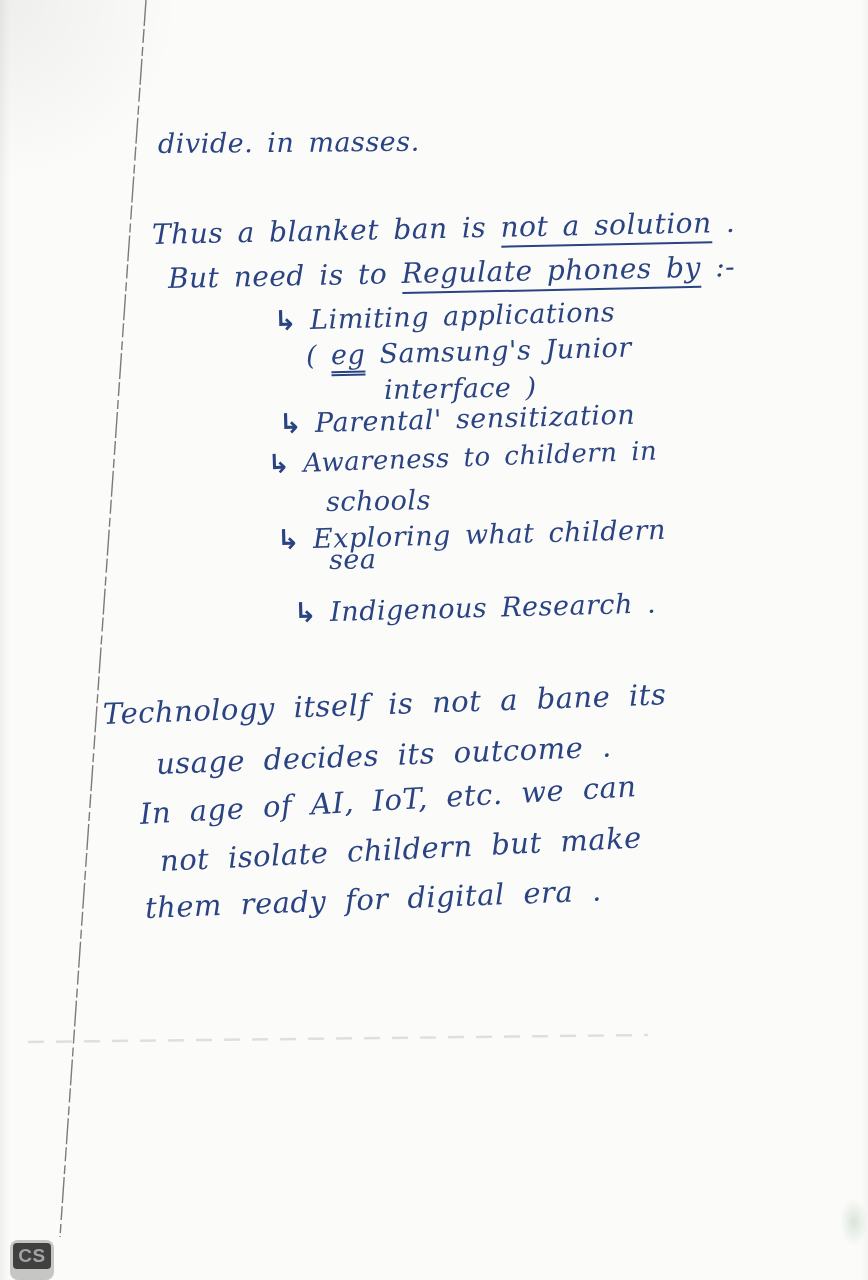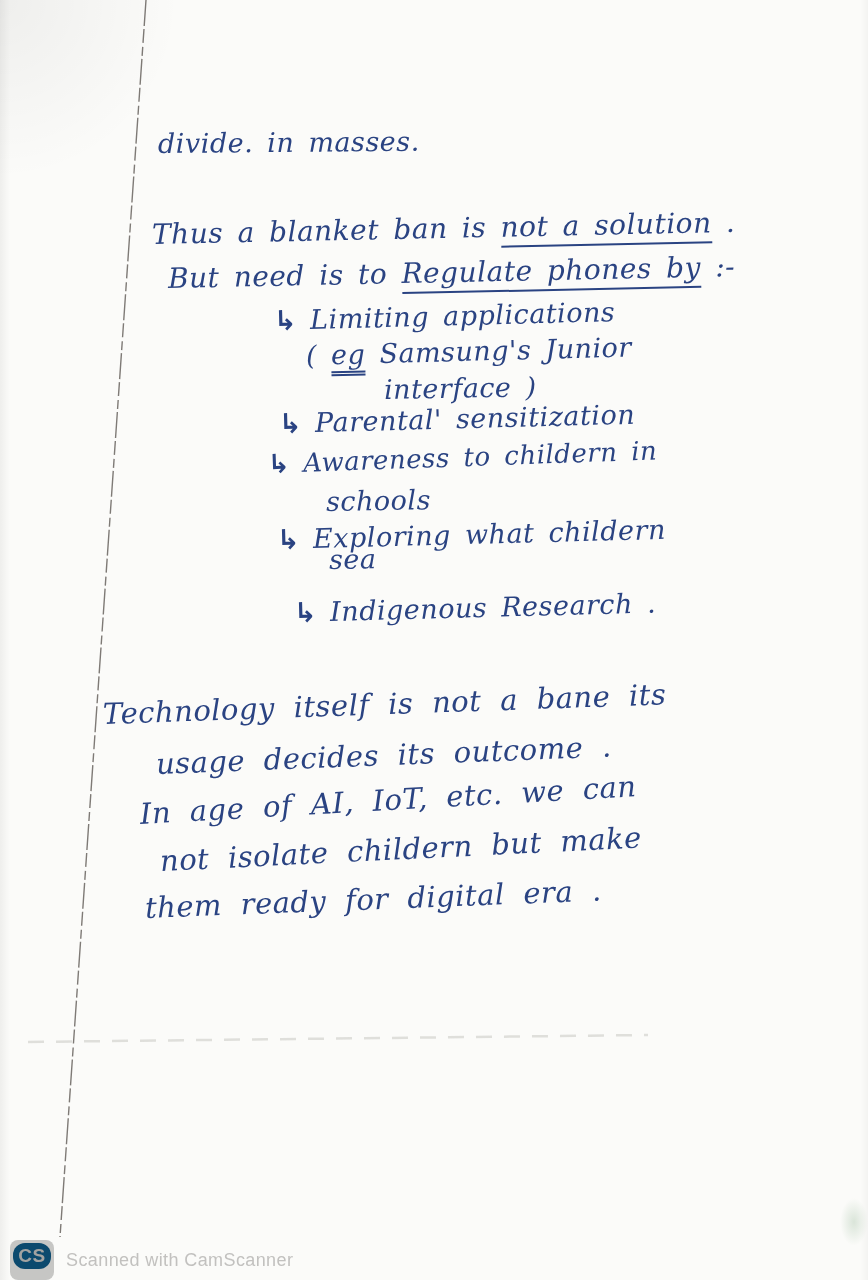--- a/index.html
+++ b/index.html
@@ -34,21 +34,21 @@
   .arrow{font-family:"DejaVu Sans", sans-serif;font-style:normal;margin-right:13px;font-weight:bold;}
   .footer{
     position:absolute;left:10px;top:1240px;height:40px;
     display:flex;align-items:center;gap:12px;
   }
   .cs-badge{
     position:relative;width:44px;height:40px;background:#c6c6c4;border-radius:8px;
     flex:0 0 auto;
   }
   .cs-inner{
-    position:absolute;left:3px;right:3px;top:3px;height:26px;background:#0c4a6e;border-radius:12px;
+    position:absolute;left:3px;right:3px;top:3px;height:26px;background:#404040;border-radius:4px;
     display:flex;align-items:center;justify-content:center;
     font-family:"Liberation Sans", sans-serif;font-weight:bold;font-size:19px;color:#a3a3a1;
     letter-spacing:0.5px;
   }
   .cs-text{
     font-family:"Liberation Sans", sans-serif;font-size:18px;color:#c2c1bf;letter-spacing:0.4px;
   }
 </style>
 </head>
 <body>
@@ -127,16 +127,15 @@
   </div>
 
   <div class="hw big" style="left:145px;top:891px;font-size:29px;transform:rotate(-2.2deg);">
     <span>them ready for digital era .</span>
   </div>
 
   <div class="footer">
     <div class="cs-badge">
       <div class="cs-inner">CS</div>
     </div>
-    <span class="cs-text">Scanned with CamScanner</span>
   </div>
 
 </div>
 
 </body></html>

